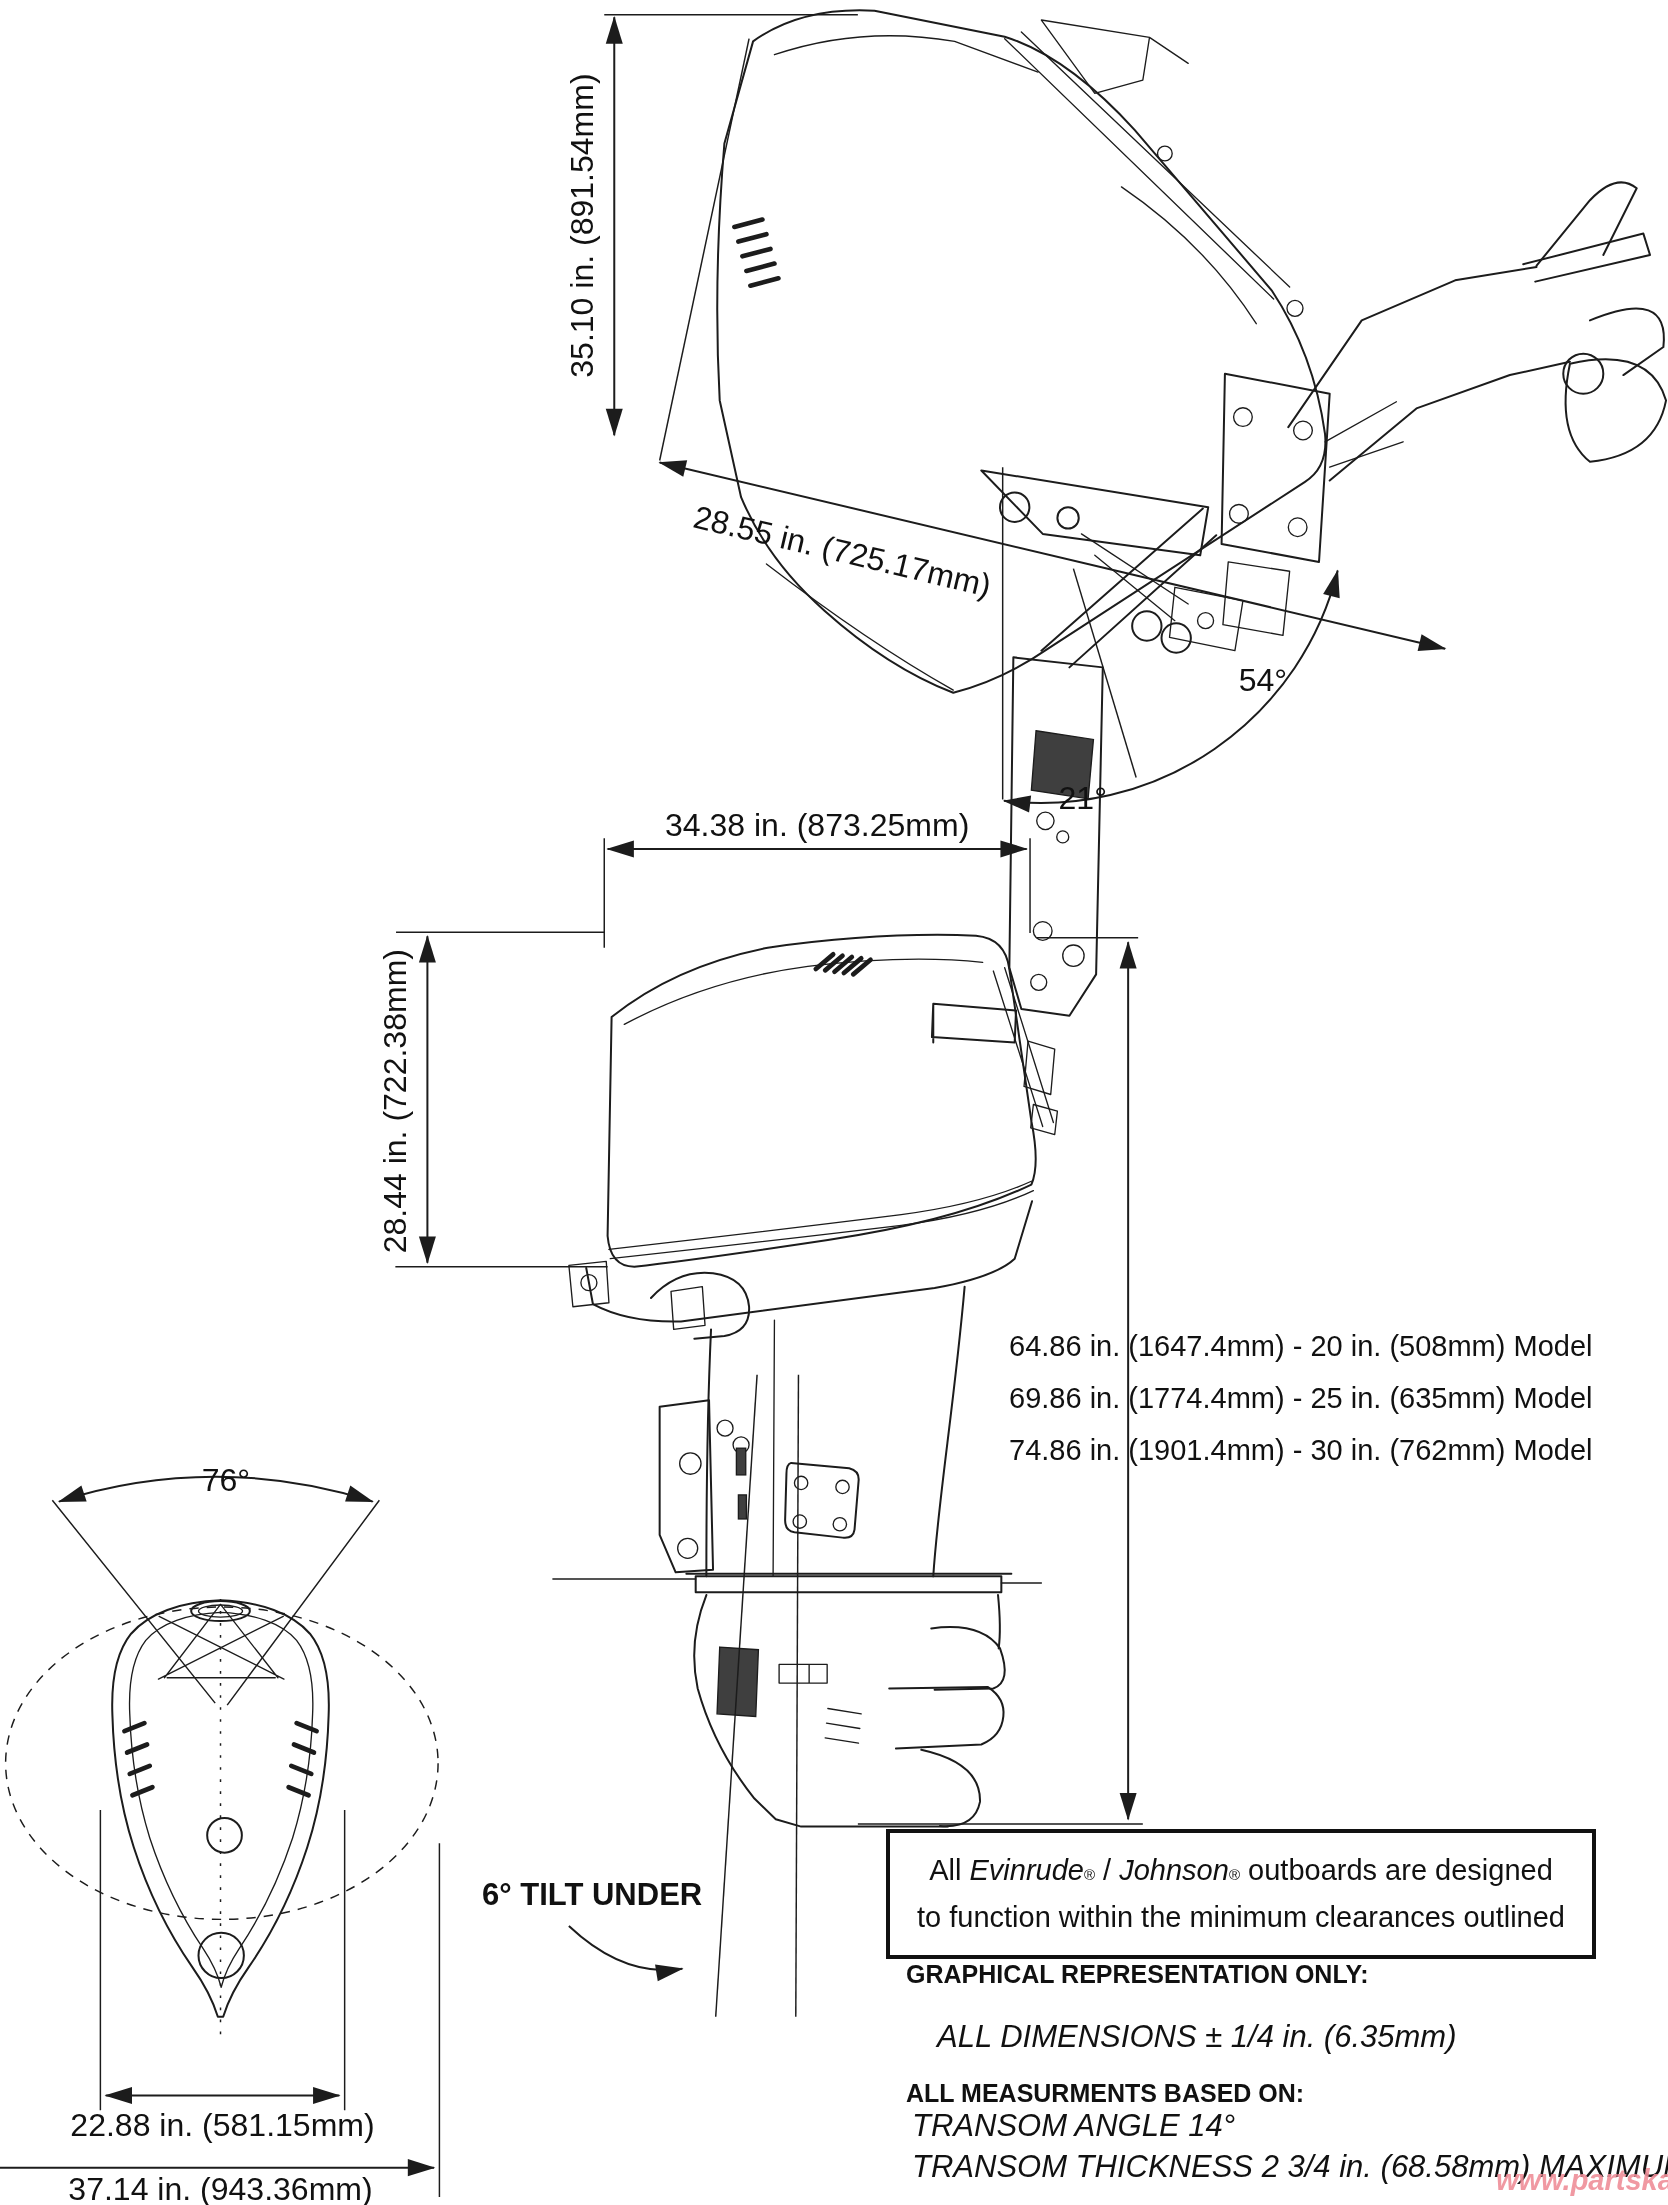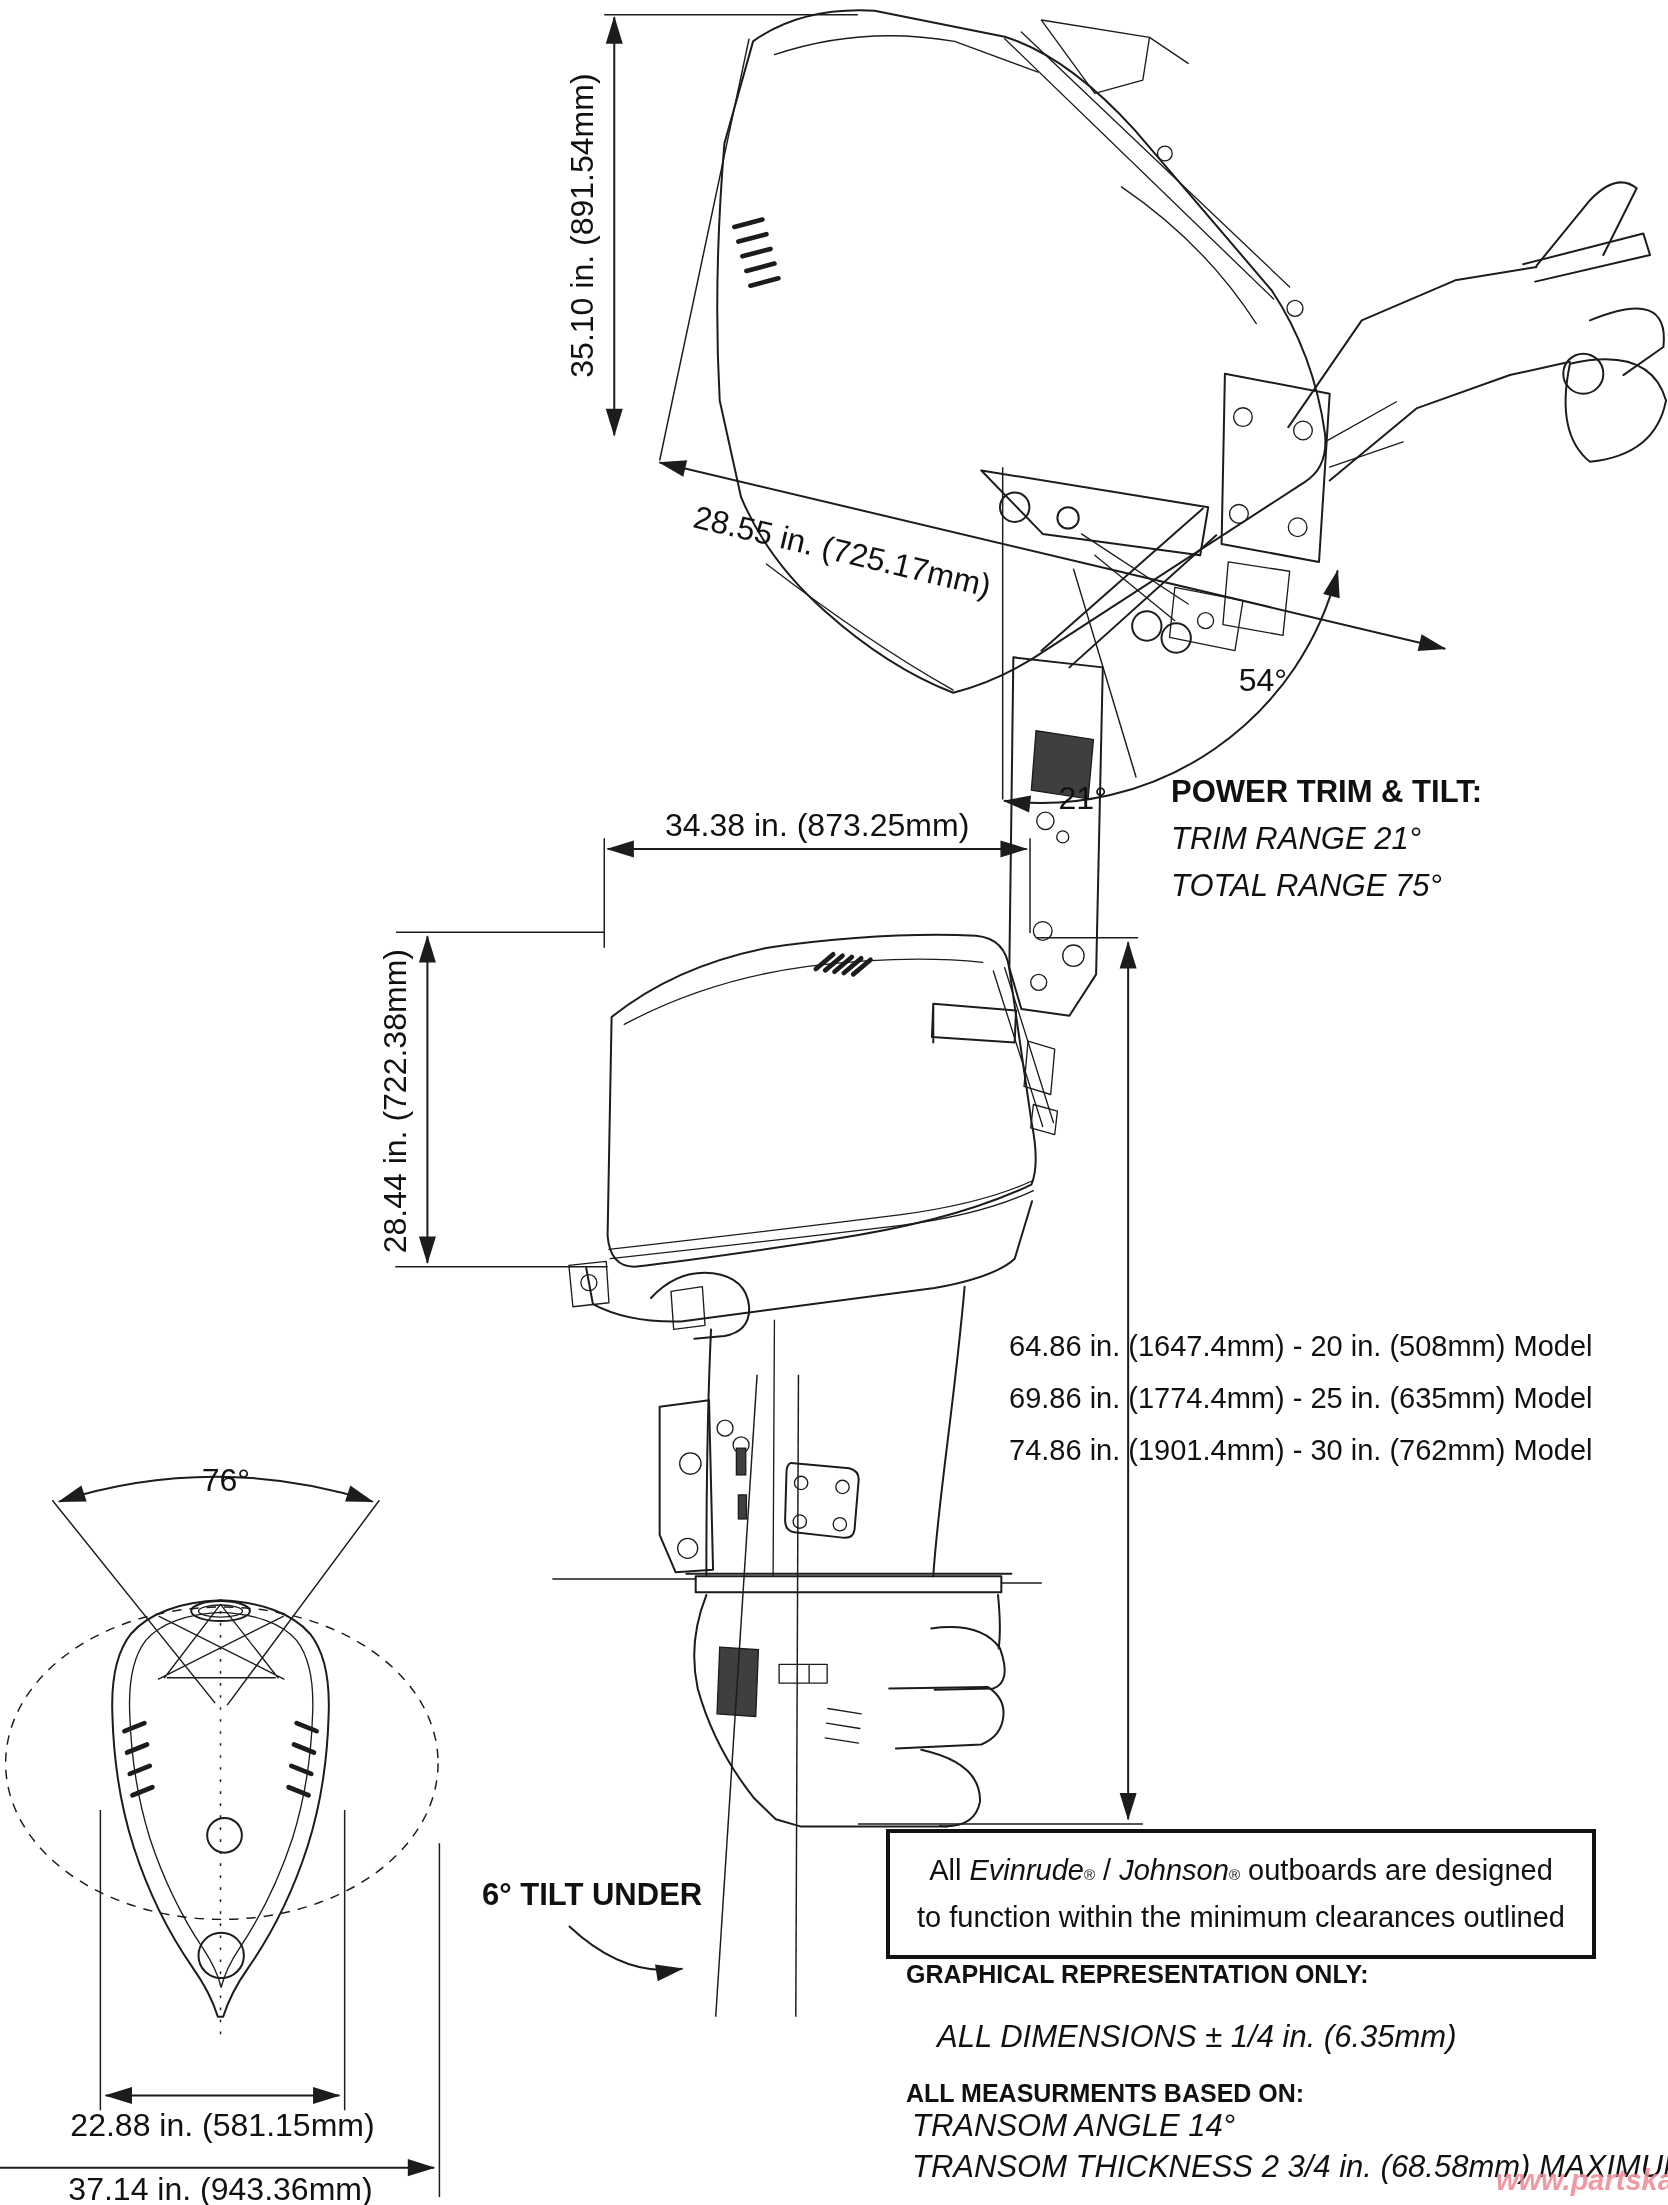--- a/index.html
+++ b/index.html
@@ -231,25 +231,20 @@
     <text x="333" y="3200" text-anchor="middle">22.88 in. (581.15mm)</text>
   </g>
 
   <g>
     <path class="ext" d="M 658,2762 L 658,3292"></path>
     <path class="dim" d="M -5,3248 L 650,3248" marker-end="url(#arw)"></path>
     <text x="330" y="3296" text-anchor="middle">37.14 in. (943.36mm)</text>
   </g>
 </svg>
 
-<div class="txtblock" style="left:1171px;top:768px;">
-  <div class="note-line b">POWER TRIM &amp; TILT:</div>
-  <div class="note-line i">TRIM RANGE 21°</div>
-  <div class="note-line i">TOTAL RANGE 75°</div>
-</div>
 
 <div class="txtblock" style="left:1009px;top:1320px;text-align:center;">
   <div class="model-line">64.86 in. (1647.4mm) - 20 in. (508mm) Model</div>
   <div class="model-line">69.86 in. (1774.4mm) - 25 in. (635mm) Model</div>
   <div class="model-line">74.86 in. (1901.4mm) - 30 in. (762mm) Model</div>
 </div>
 
 <div class="txtblock" style="left:482px;top:1877px;font-size:31px;font-weight:bold;">6° TILT UNDER</div>
 
 <div id="clearance-box">

